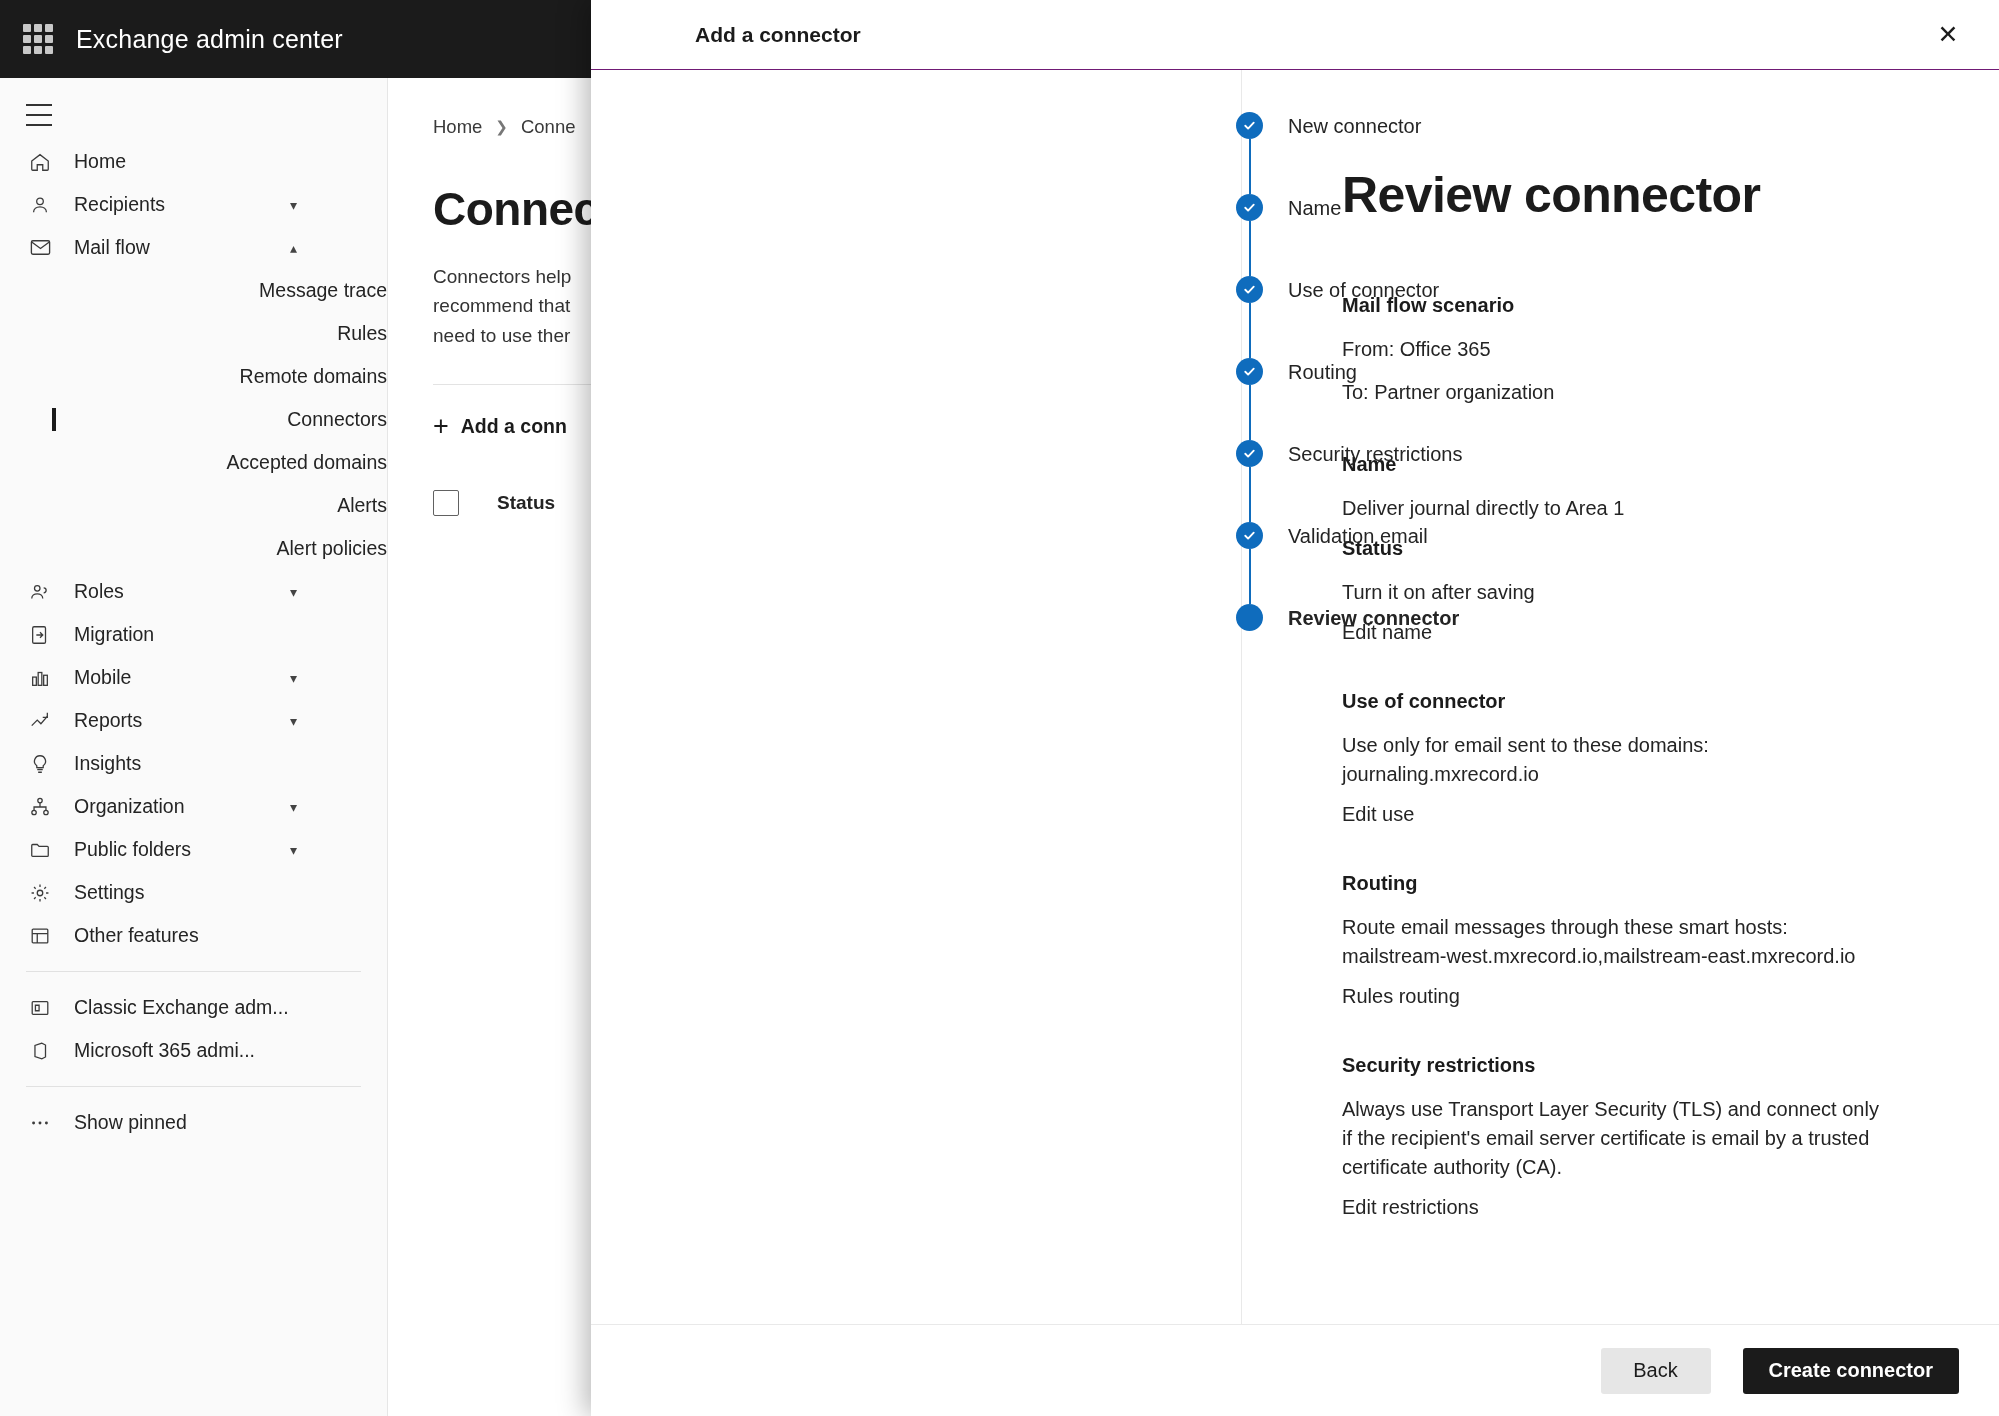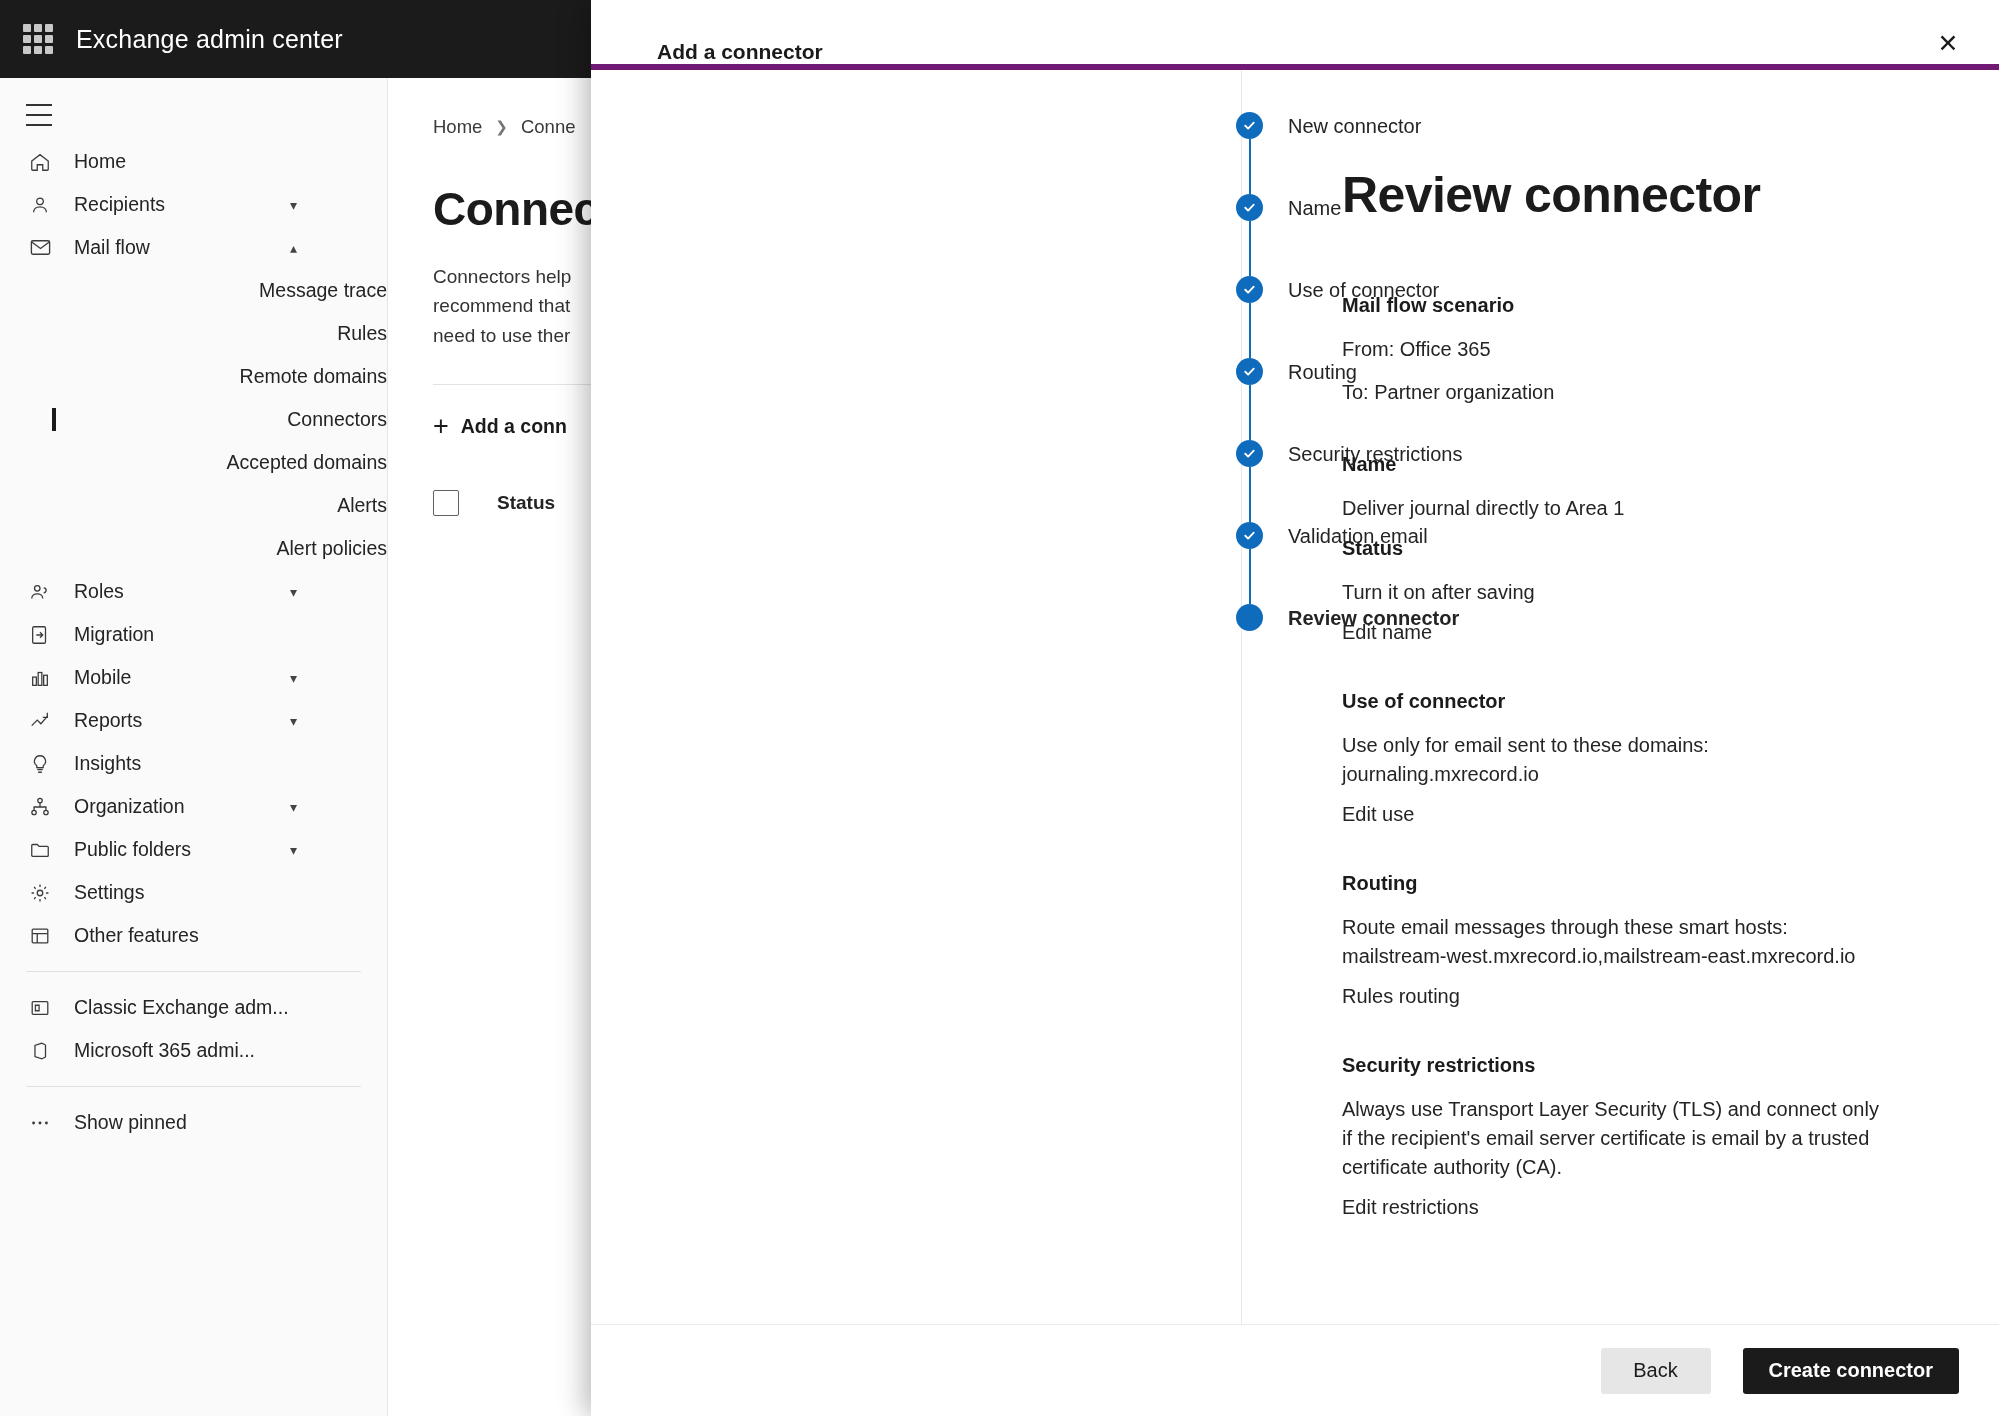--- a/index.html
+++ b/index.html
@@ -167,23 +167,23 @@
     position: absolute;
     left: 591px; top: 0;
     width: 1408px; height: 1416px;
     background: #ffffff;
     box-shadow: -6px 0 26px rgba(0,0,0,.28);
     display: flex; flex-direction: column;
   }
   .panel-header {
     height: 70px;
     flex: 0 0 70px;
-    display: flex; align-items: flex-end;
-    padding: 0 30px 0 66px;
-    border-bottom: 6px solid #701a75;
+    display: flex; align-items: center;
+    padding: 0 30px 0 104px;
+    border-bottom: 1px solid #701a75;
   }
   .panel-title {
     font-size: 21px;
     font-weight: 600;
     color: #1b1b1b;
     flex: 1;
   }
   .close-x {
     width: 42px; height: 42px;
     display: flex; align-items: center; justify-content: center;

